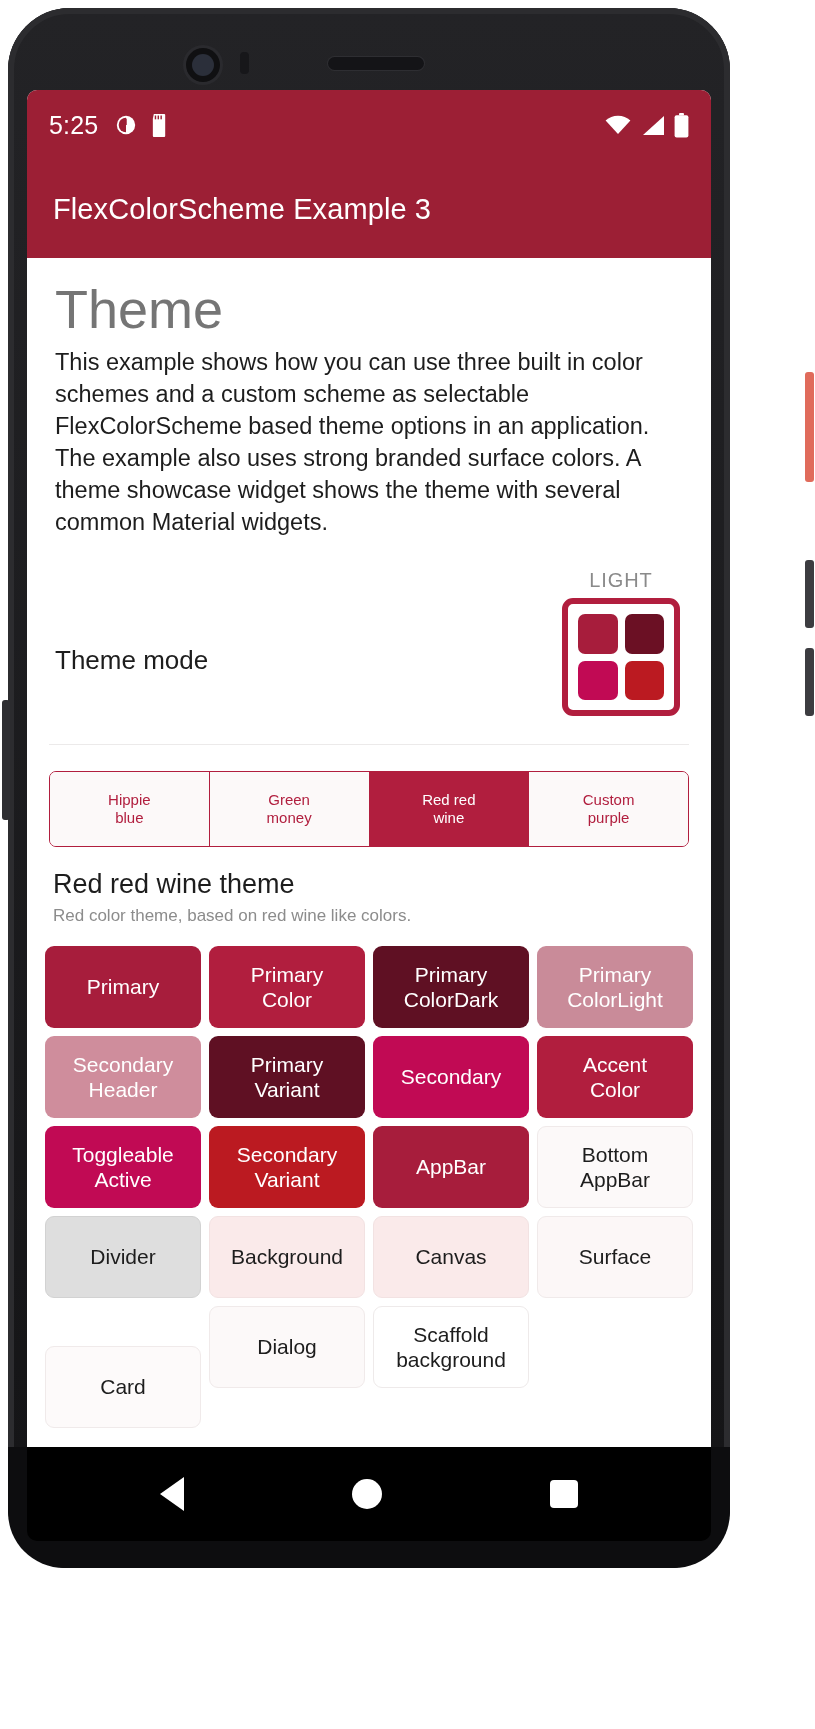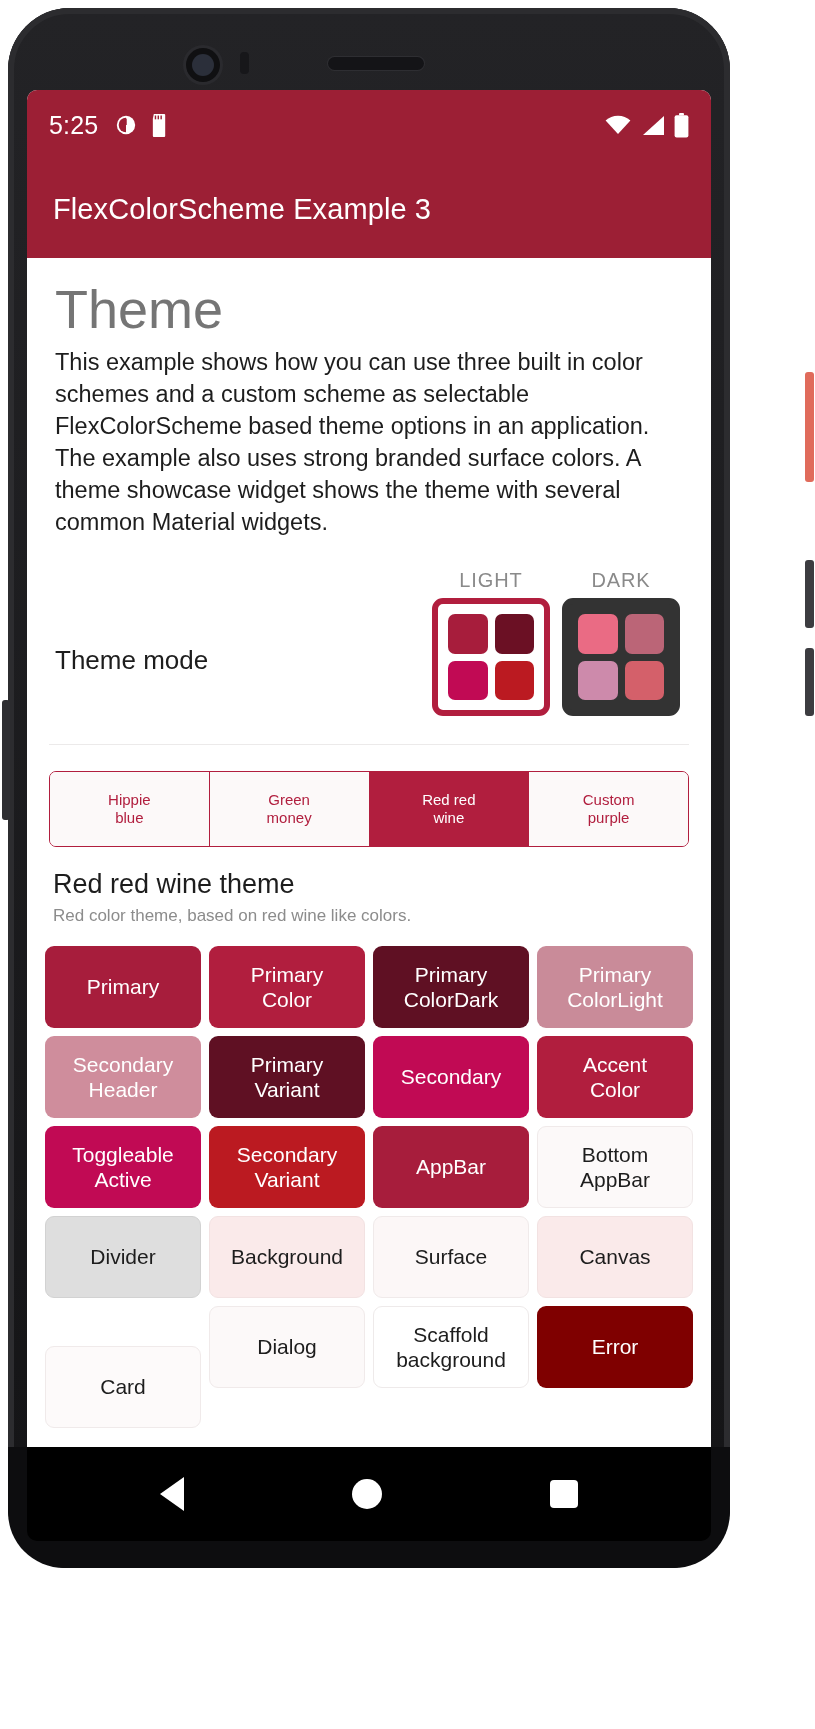--- a/index.html
+++ b/index.html
@@ -347,29 +347,20 @@
             <div class="mode-item">
               <div class="mode-cap">LIGHT</div>
               <div class="mode-box light">
                 <div class="mode-sw" style="background:#a71d3c"></div>
                 <div class="mode-sw" style="background:#6b1024"></div>
                 <div class="mode-sw" style="background:#c10a54"></div>
                 <div class="mode-sw" style="background:#bb1a21"></div>
               </div>
             </div>
 
-            <div class="mode-item">
-              <div class="mode-cap">DARK</div>
-              <div class="mode-box dark">
-                <div class="mode-sw" style="background:#ea6b84"></div>
-                <div class="mode-sw" style="background:#bb6577"></div>
-                <div class="mode-sw" style="background:#cd8aab"></div>
-                <div class="mode-sw" style="background:#d4606a"></div>
-              </div>
-            </div>
 
           </div>
         </div>
       </div>
 
       <div class="divider-line"></div>
 
       <div class="toggle-wrap">
         <div class="toggle-bar">
           <div class="tgl">
@@ -426,37 +417,34 @@
           </div>
           <div class="swatch" style="background: rgb(252, 249, 249); color: rgb(29, 29, 29); border: 1.4px solid rgb(240, 234, 234);">
             <span><span>Bottom</span><br><span>AppBar</span></span>
           </div>
           <div class="swatch" style="background: rgb(222, 222, 222); color: rgb(29, 29, 29); border: 1.4px solid rgb(210, 210, 210);">
             <span>Divider</span>
           </div>
           <div class="swatch" style="background: rgb(250, 234, 234); color: rgb(29, 29, 29); border: 1.4px solid rgb(242, 226, 226);">
             <span>Background</span>
           </div>
+          <div class="swatch" style="background: rgb(250, 234, 234); color: rgb(29, 29, 29); border: 1.4px solid rgb(242, 226, 226);">
+            <span>Canvas</span>
+          </div>
           <div class="swatch" style="background: rgb(252, 247, 247); color: rgb(29, 29, 29); border: 1.4px solid rgb(240, 234, 234);">
             <span>Surface</span>
           </div>
-          <div class="swatch" style="background: rgb(250, 234, 234); color: rgb(29, 29, 29); border: 1.4px solid rgb(242, 226, 226);">
-            <span>Canvas</span>
-          </div>
           <div class="swatch" style="background: rgb(253, 250, 250); color: rgb(29, 29, 29); border: 1.4px solid rgb(240, 234, 234); margin-top: 40px;">
             <span>Card</span>
           </div>
           <div class="swatch" style="background: rgb(252, 249, 249); color: rgb(29, 29, 29); border: 1.4px solid rgb(240, 234, 234);">
             <span>Dialog</span>
           </div>
           <div class="swatch" style="background: rgb(255, 255, 255); color: rgb(29, 29, 29); border: 1.4px solid rgb(238, 234, 234);">
             <span><span>Scaffold</span><br><span>background</span></span>
-          </div>
-          <div class="swatch" style="background: rgb(127, 0, 0); color: rgb(255, 255, 255);">
-            <span>Error</span>
           </div>
         </div>
 
       <div class="showcase-div"></div>
       <div class="h-showcase">Theme Showcase</div>
 
     </div>
   </div>
 
   <div class="chin"></div>

